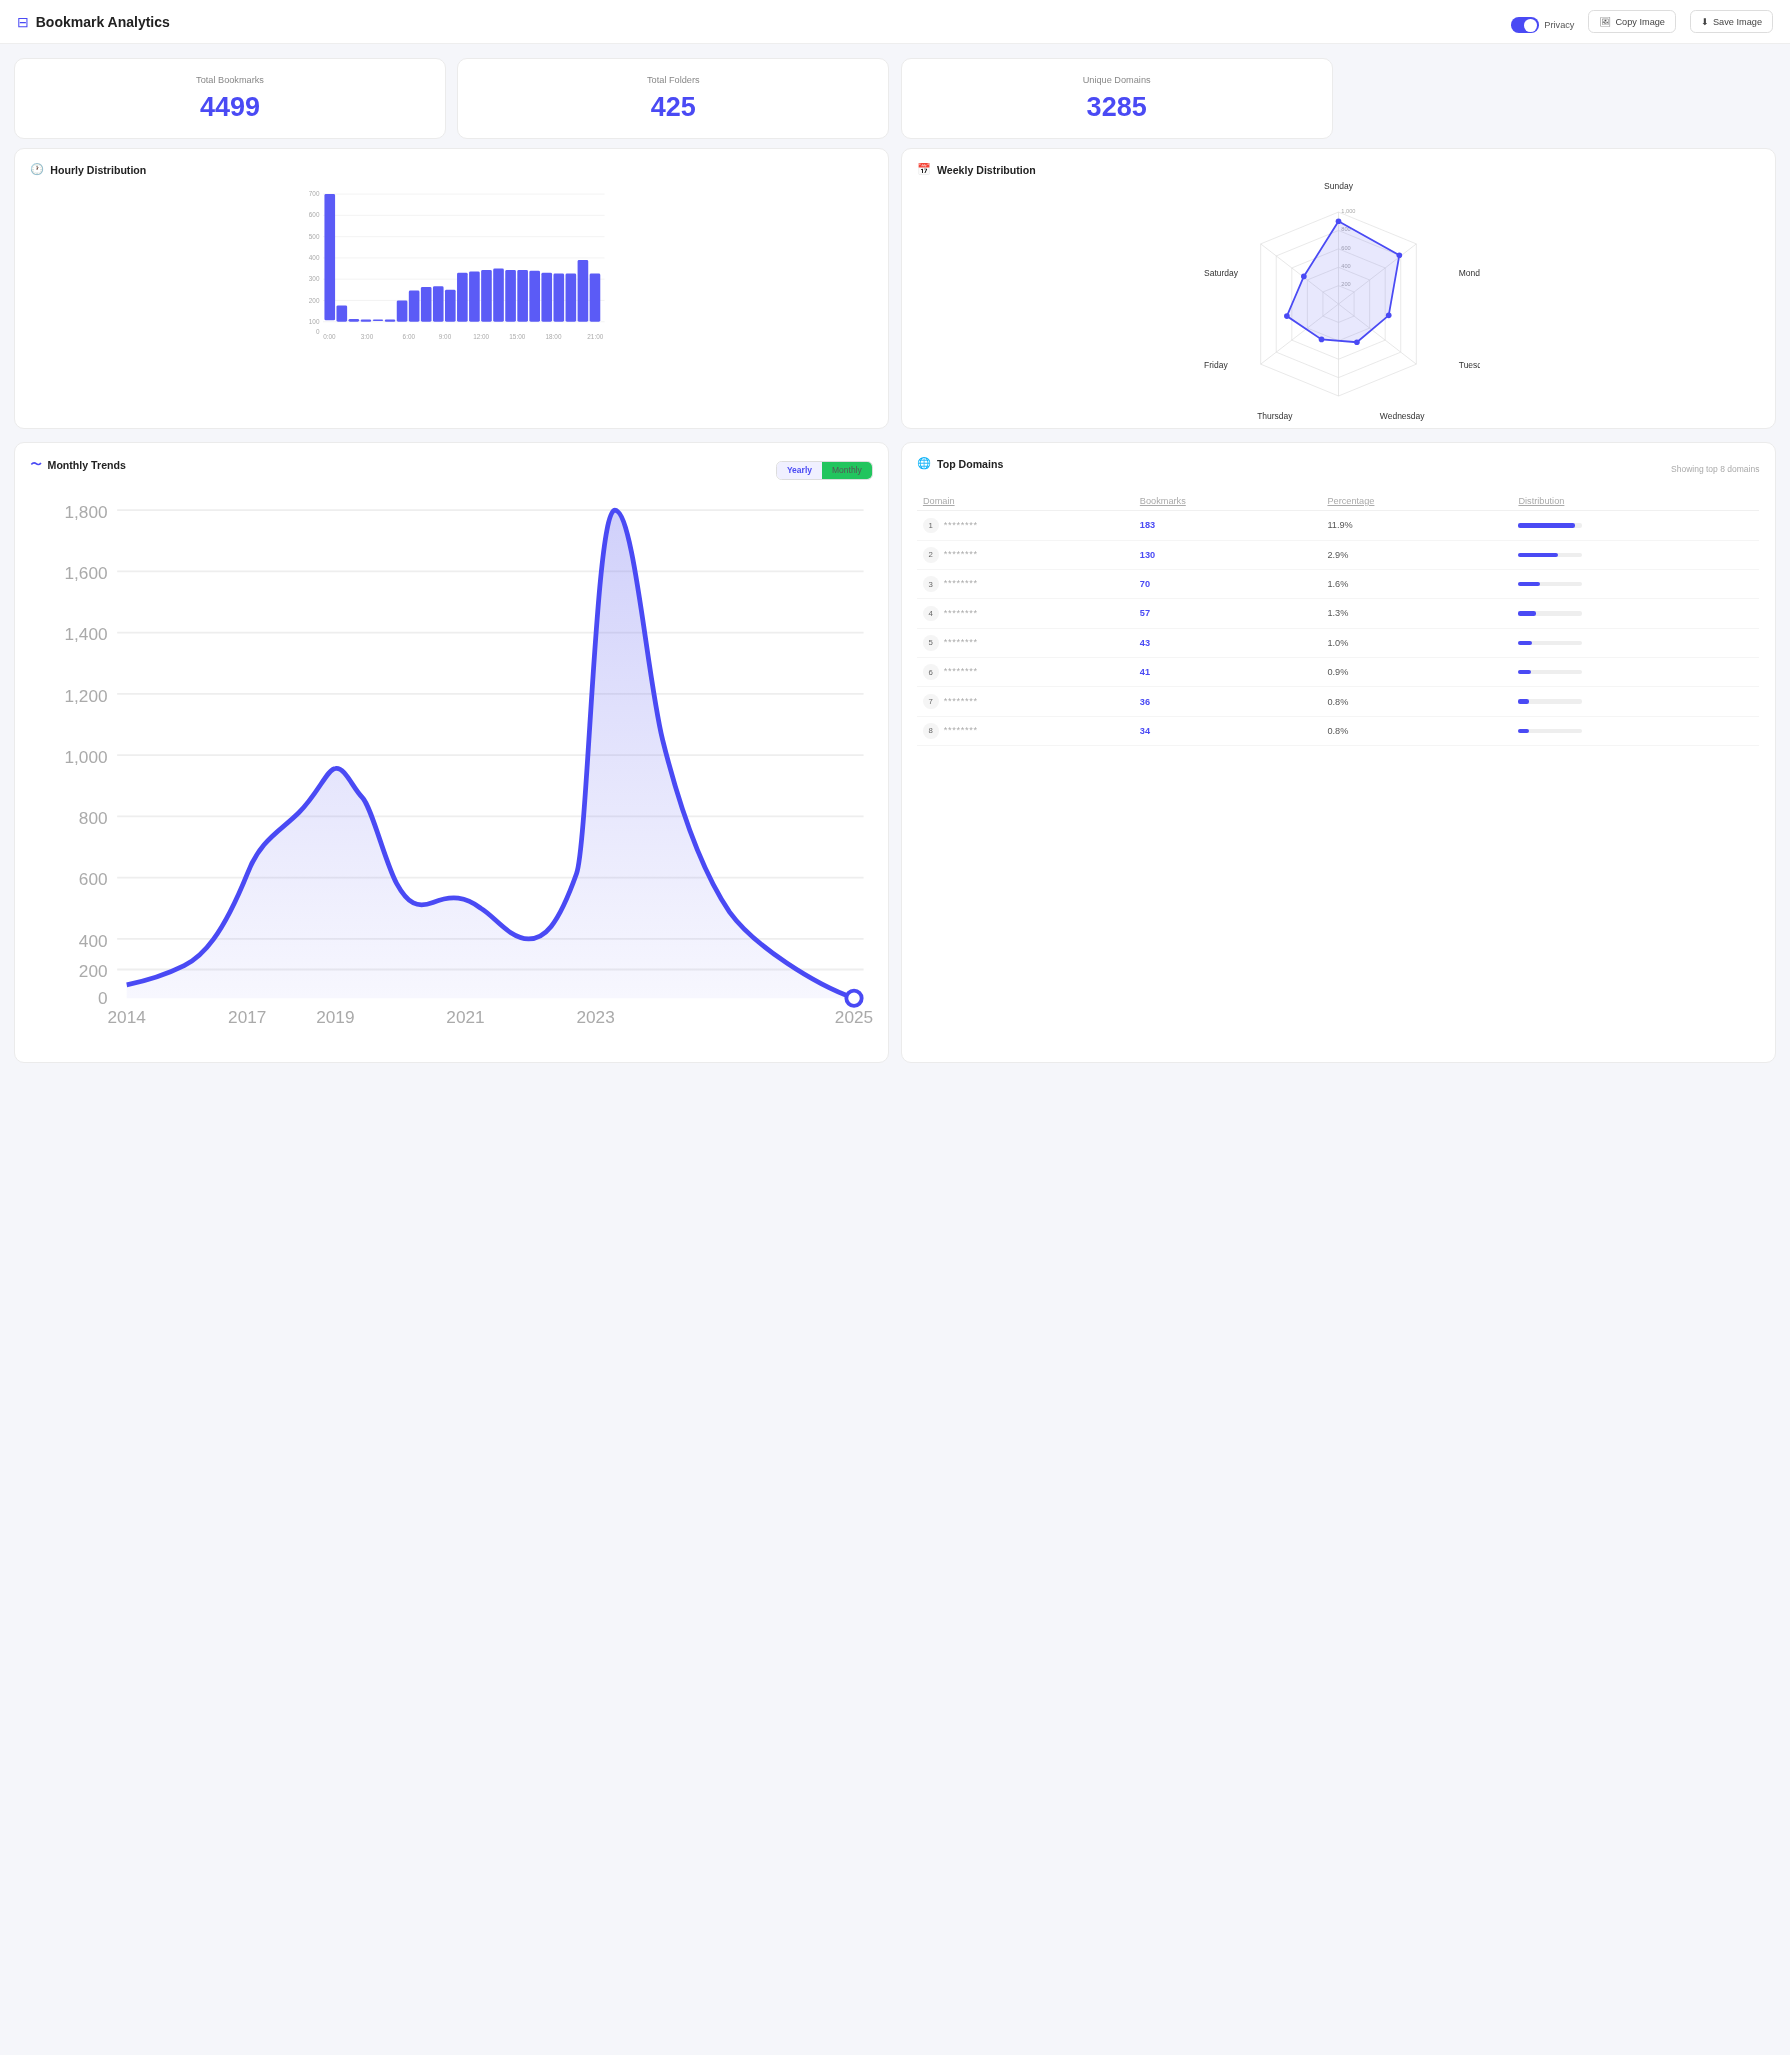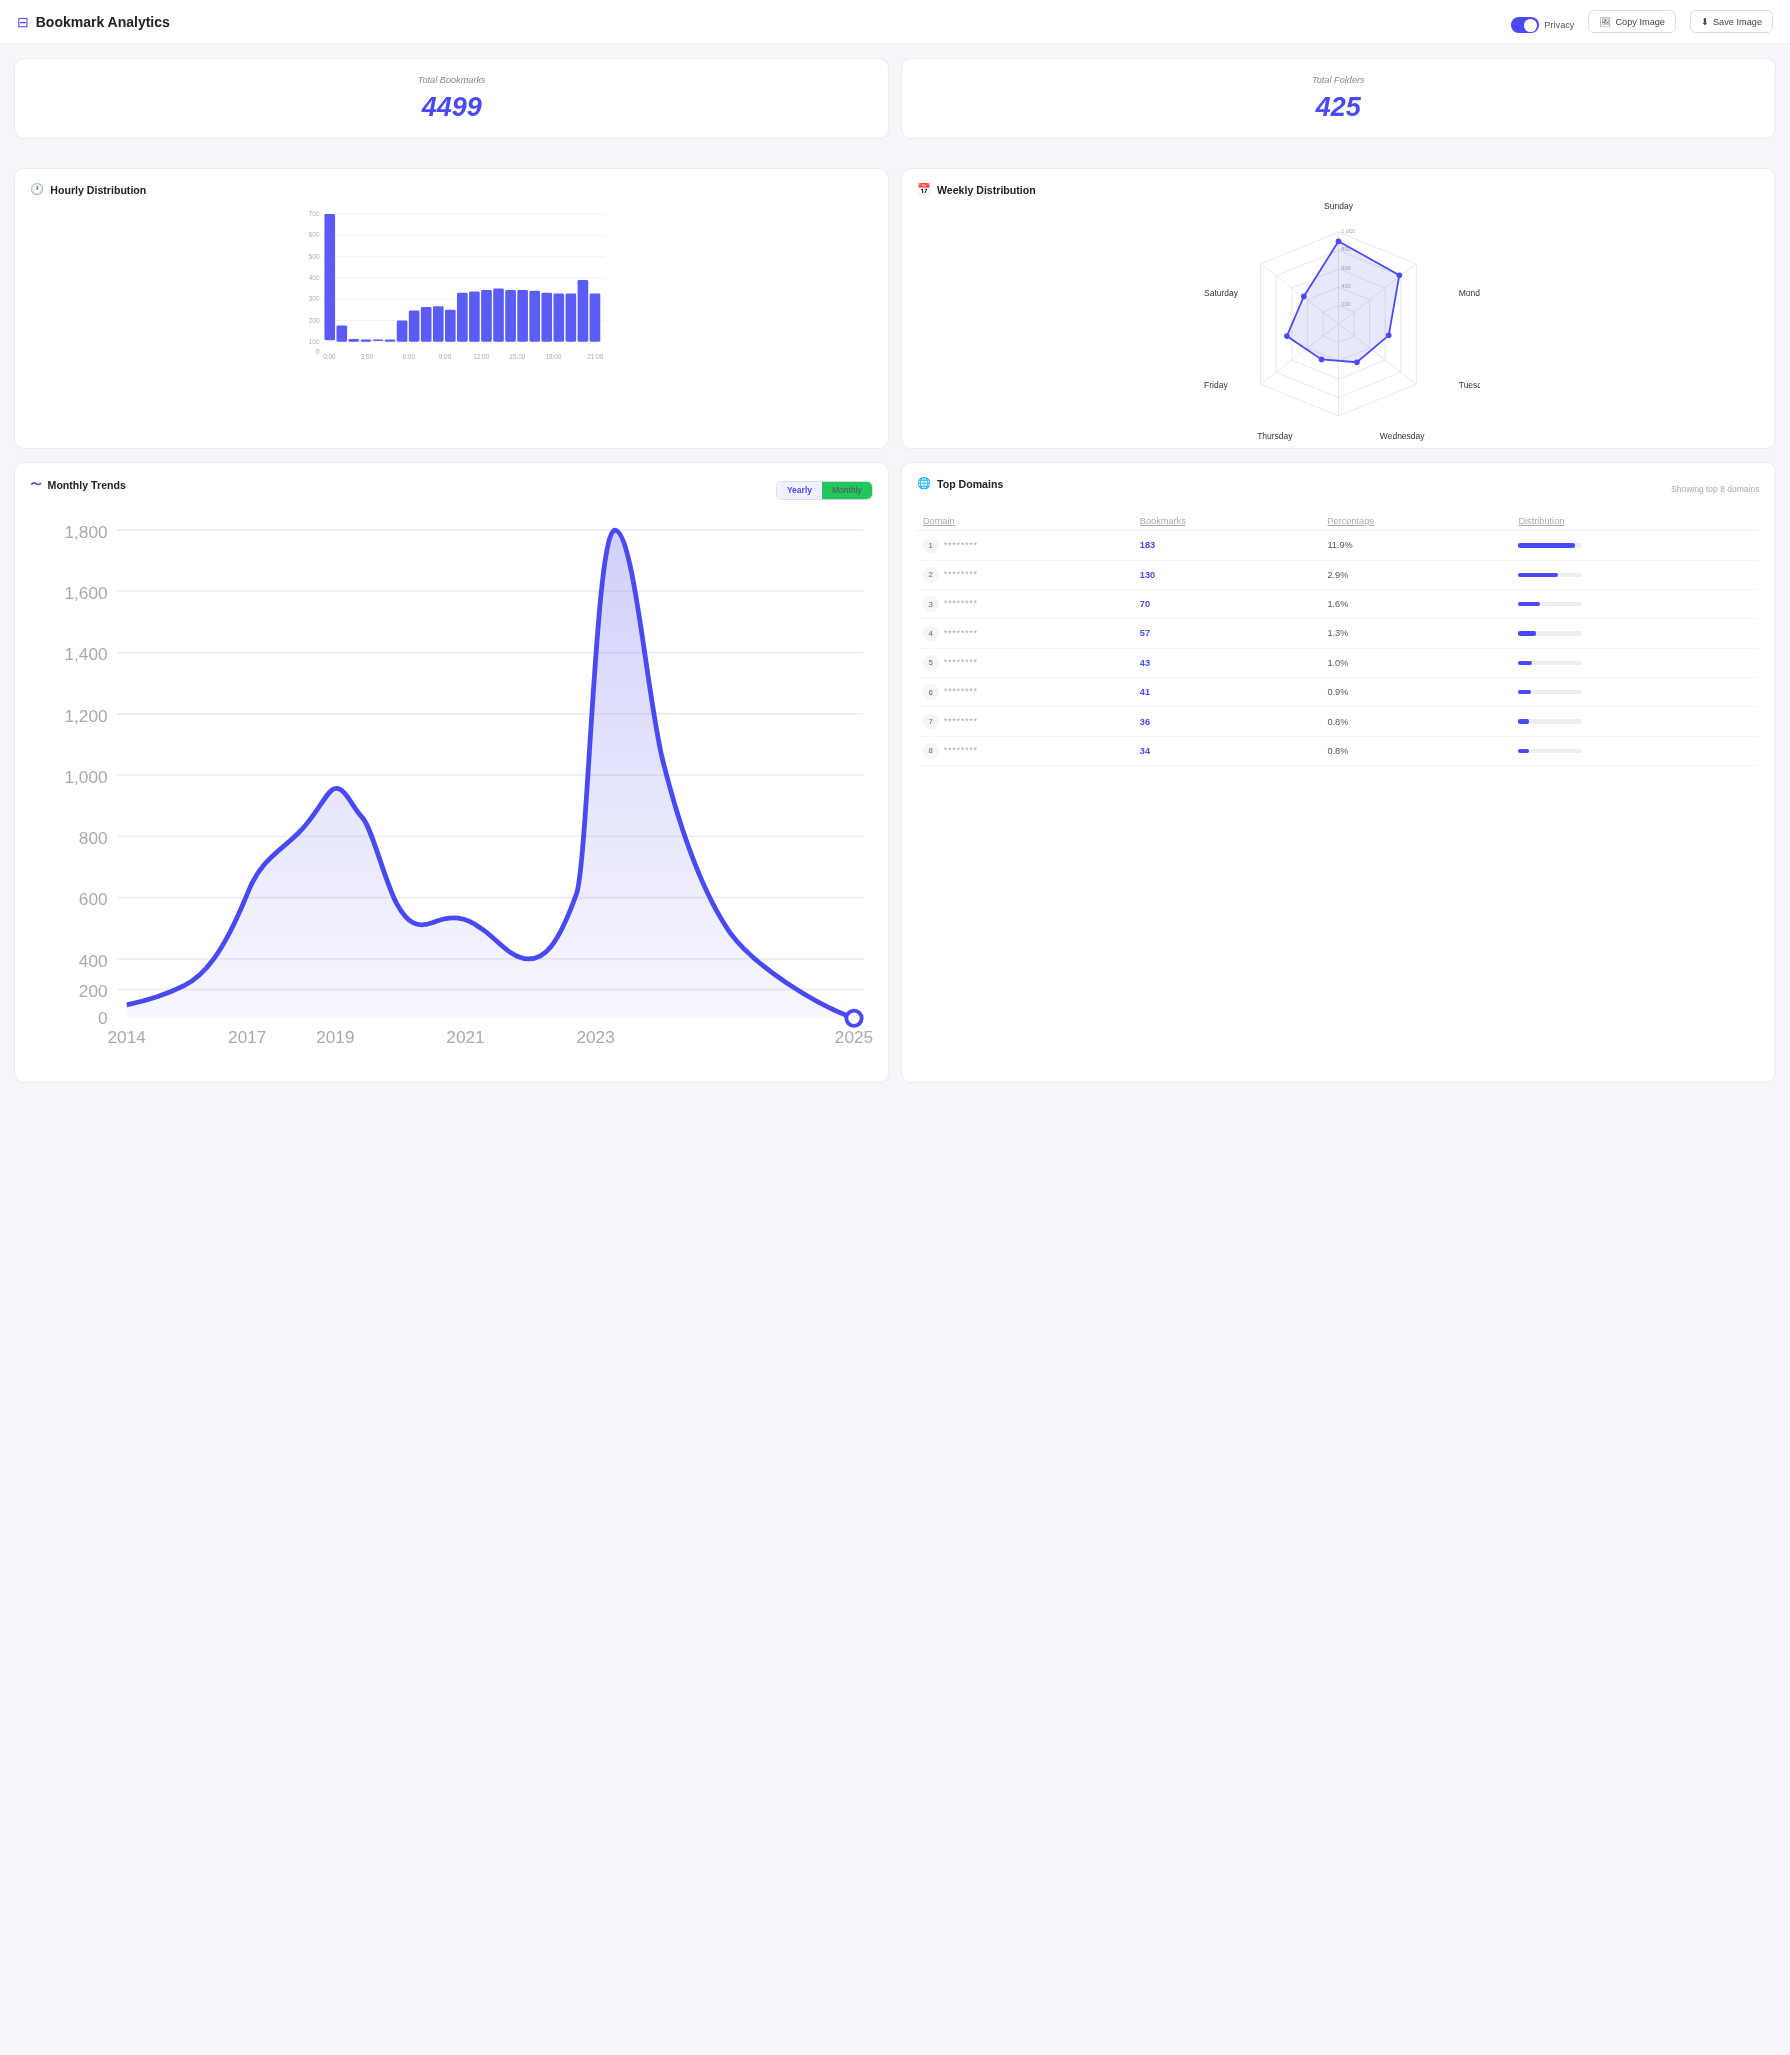--- a/index.html
+++ b/index.html
@@ -73,24 +73,23 @@
       background: #fff;
       font-size: 9.2px;
       color: #444;
       cursor: pointer;
     }
     .main {
       padding: 14px 14px;
     }
     .stats-row {
       display: grid;
-      grid-template-columns: repeat(2, 1fr);
+      grid-template-columns: repeat(4, 1fr);
       gap: 11.3px;
-      margin-bottom: 29px;
-      font-style: italic;
+      margin-bottom: 9px;
     }
     .stat-card {
       background: #fff;
       border-radius: 10px;
       padding: 15.6px 14px;
       text-align: center;
       border: 0.7px solid #ebebeb;
     }
     .stat-label {
       font-size: 9.2px;
@@ -265,20 +264,24 @@
 <div class="main">
 
   <div class="stats-row">
     <div class="stat-card">
       <div class="stat-label">Total Bookmarks</div>
       <div class="stat-value">4499</div>
     </div>
     <div class="stat-card">
       <div class="stat-label">Total Folders</div>
       <div class="stat-value">425</div>
+    </div>
+    <div class="stat-card">
+      <div class="stat-label">Unique Domains</div>
+      <div class="stat-value">3285</div>
     </div>
   </div>
 
   <div class="charts-row">
 
     <div class="chart-card">
       <div class="chart-title">
         <span class="chart-title-icon">🕐</span>
         <span>Hourly Distribution</span>
       </div>

